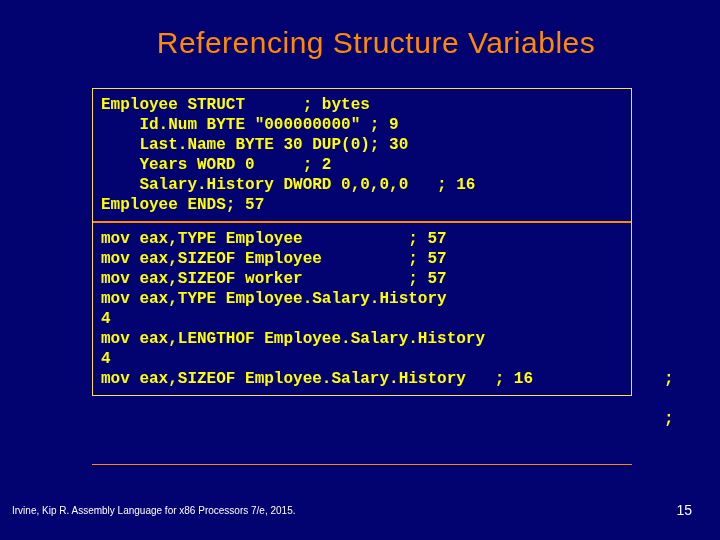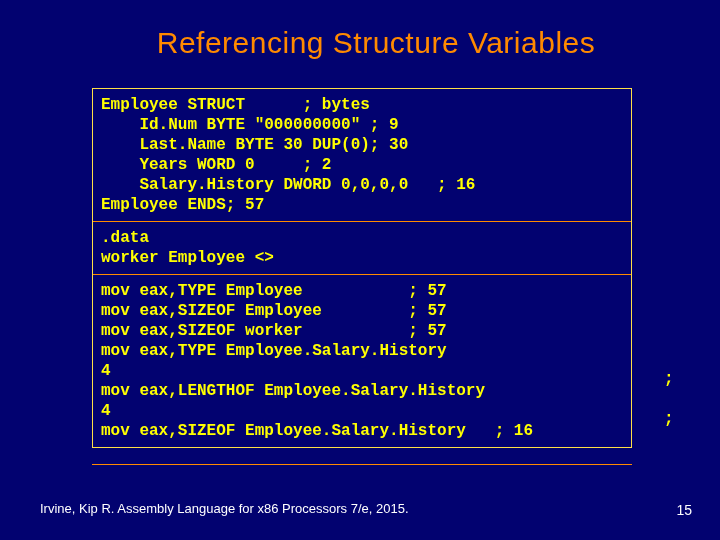--- a/index.html
+++ b/index.html
@@ -36,24 +36,24 @@
   .pane {
     padding: 6px 8px 6px 8px;
     white-space: pre;
   }
   .divider {
     height: 0;
     border-top: 1px solid #ff8a00;
   }
   .footer {
     position: absolute;
-    left: 40px;
+    left: 12px;
     bottom: 24px;
     color: #ffffff;
-    font-size: 13px;
+    font-size: 10px;
   }
   .pagenum {
     position: absolute;
     right: 28px;
     bottom: 22px;
     color: #ffffff;
     font-size: 14px;
   }
   
   .overhang {
@@ -79,22 +79,20 @@
 <div class="title">Referencing Structure Variables</div>
 
 <div class="code-box">
   <div class="pane">Employee STRUCT      ; bytes
     Id.Num BYTE "000000000" ; 9
     Last.Name BYTE 30 DUP(0); 30
     Years WORD 0     ; 2
     Salary.History DWORD 0,0,0,0   ; 16
 Employee ENDS; 57</div>
   <div class="divider"></div>
-  <div class="pane">.data
-worker Employee &lt;&gt;</div>
   <div class="divider"></div>
   <div class="pane">mov eax,TYPE Employee           ; 57
 mov eax,SIZEOF Employee         ; 57
 mov eax,SIZEOF worker           ; 57
 mov eax,TYPE Employee.Salary.History
 4
 mov eax,LENGTHOF Employee.Salary.History
 4
 mov eax,SIZEOF Employee.Salary.History   ; 16</div>
 </div>

